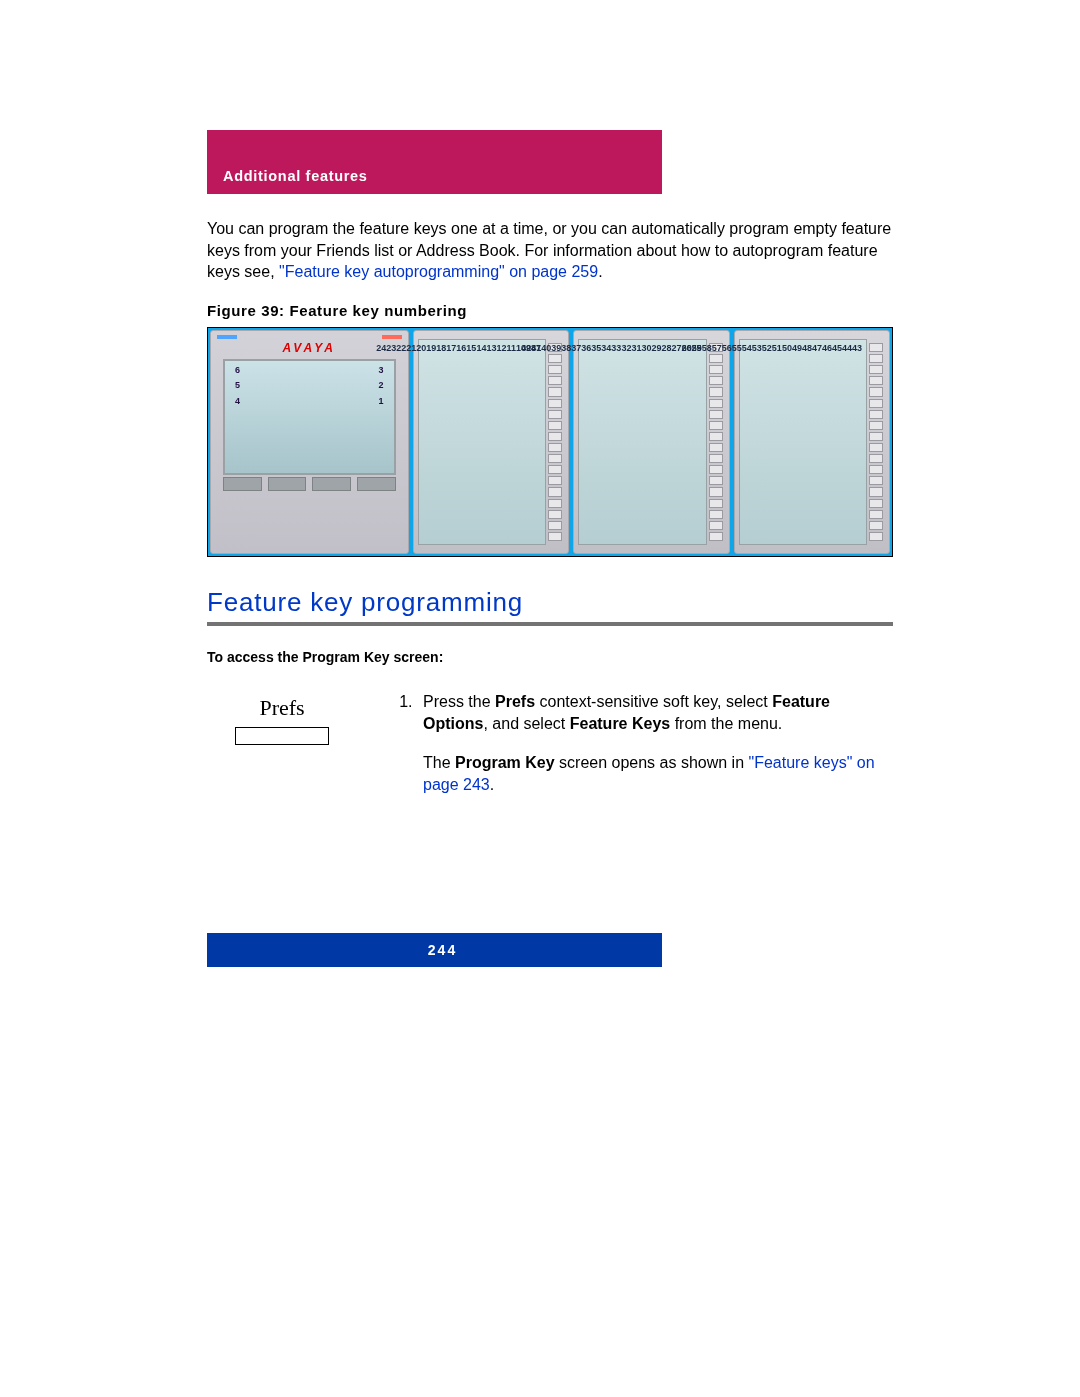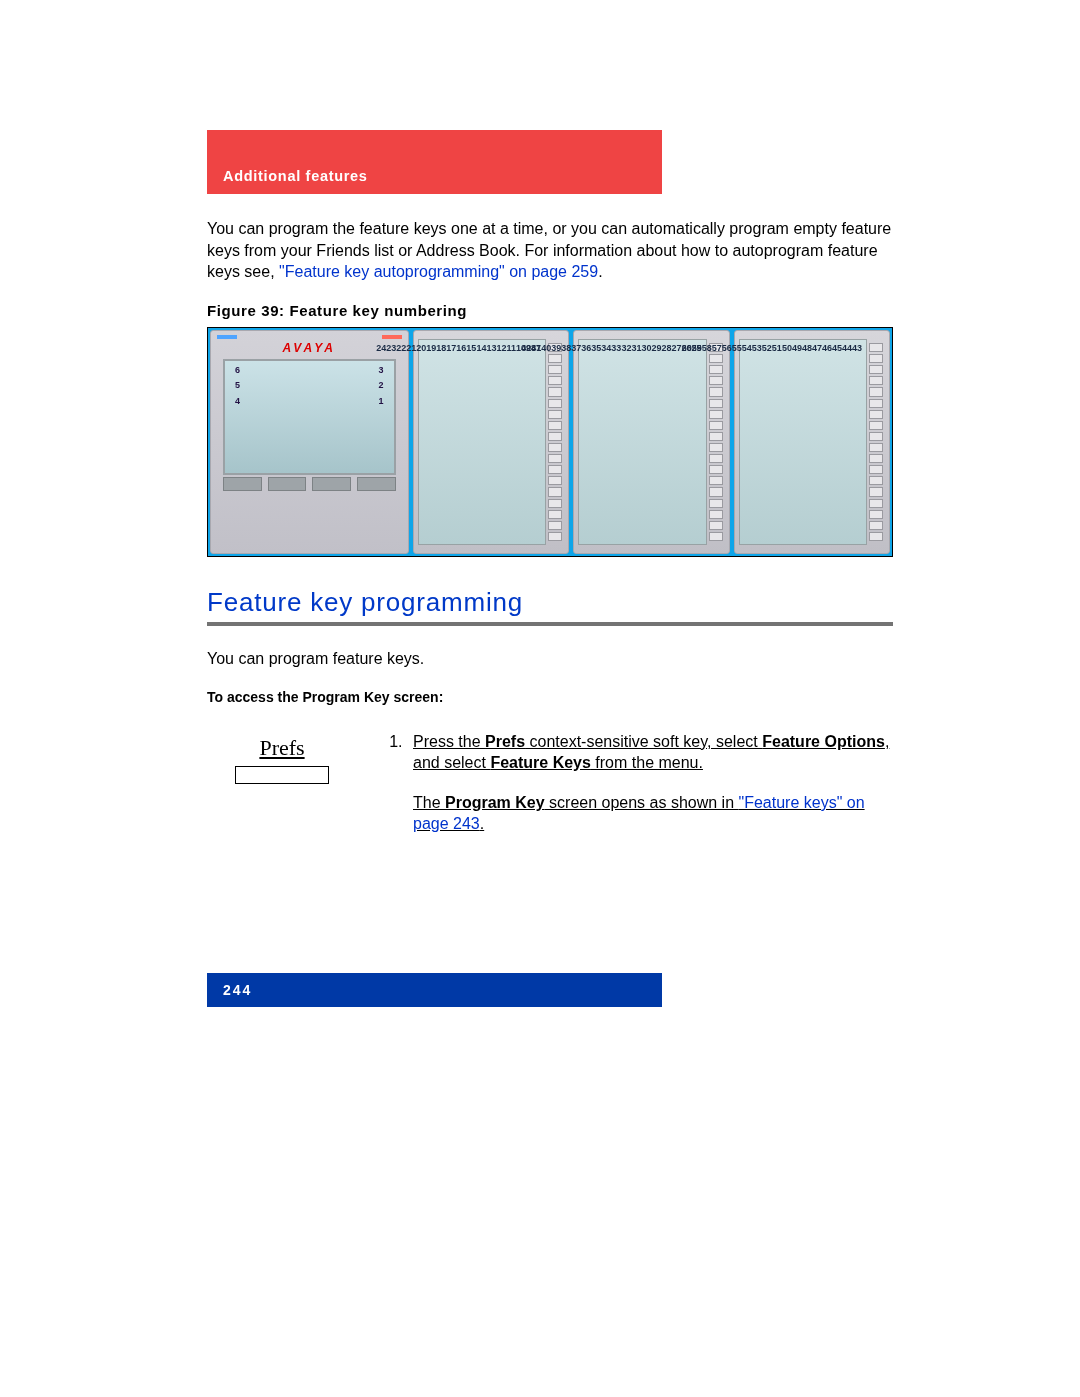--- a/index.html
+++ b/index.html
@@ -10,21 +10,21 @@
     font-size: 16px;
     width: 1080px;
   }
   .page {
     width: 710px;
     margin-left: 195px;
     padding-top: 130px;
     box-sizing: border-box;
   }
   .blue-bar {
-    background: #ef4444;
+    background: #be185d;
     height: 64px;
     width: 455px;
     margin-left: 12px;
     position: relative;
   }
   .blue-bar .header-text {
     position: absolute;
     bottom: 10px;
     left: 16px;
     color: #fff;
@@ -137,35 +137,35 @@
     padding-bottom: 2px;
     margin: 28px 0 22px 0;
     font-weight: 500;
   }
   .subhead {
     font-weight: bold;
     margin: 6px 0 24px 0;
     font-size: 14px;
   }
 
-  .step-row { display:flex; gap:24px; align-items:flex-start; margin-bottom: 14px; text-decoration: underline;}
+  .step-row { display:flex; gap:34px; align-items:flex-start; margin-bottom: 14px;}
   .prefs-box { width:150px; text-align:center; padding-top:2px;}
   .prefs-box .label { font-family: "Times New Roman", serif; font-size:22px; }
   .prefs-box .btn {
     width: 92px; height: 16px; margin: 4px auto 0; border:1px solid #000; background:#fff;
   }
   .step-text { flex:1; }
   .step-text ol { margin:0; padding-left: 26px;}
   .step-text li { padding-left: 6px; margin-bottom: 18px;}
 
   .footer-bar {
     margin-top: 120px;
     background:#0039a6; height:34px; width:455px; margin-left:12px;
     color:#fff; font-weight:bold; letter-spacing:2px; font-size:14px;
-    display:flex; align-items:center; padding-left:16px; box-sizing:border-box;
+    display:flex; align-items:center; padding-left:16px; box-sizing:border-box;justify-content:center;
   }
   .spacer-bottom { height: 160px; }
 </style>
 </head>
 <body>
 
 <div class="page">
 
   <div class="blue-bar">
     <span class="header-text">Additional features</span>
@@ -338,21 +338,20 @@
             <div></div>
             <div></div>
             <div></div>
             <div></div>
           </div>
       </div>
     </div>
 
     <div class="section-title">Feature key programming</div>
 
-    <p class="para">You can program feature keys.</p>
 
     <div class="subhead">To access the Program Key screen:</div>
 
     <div class="step-row">
       <div class="prefs-box">
         <div class="label">Prefs</div>
         <div class="btn"></div>
       </div>
       <div class="step-text">
         <ol>

